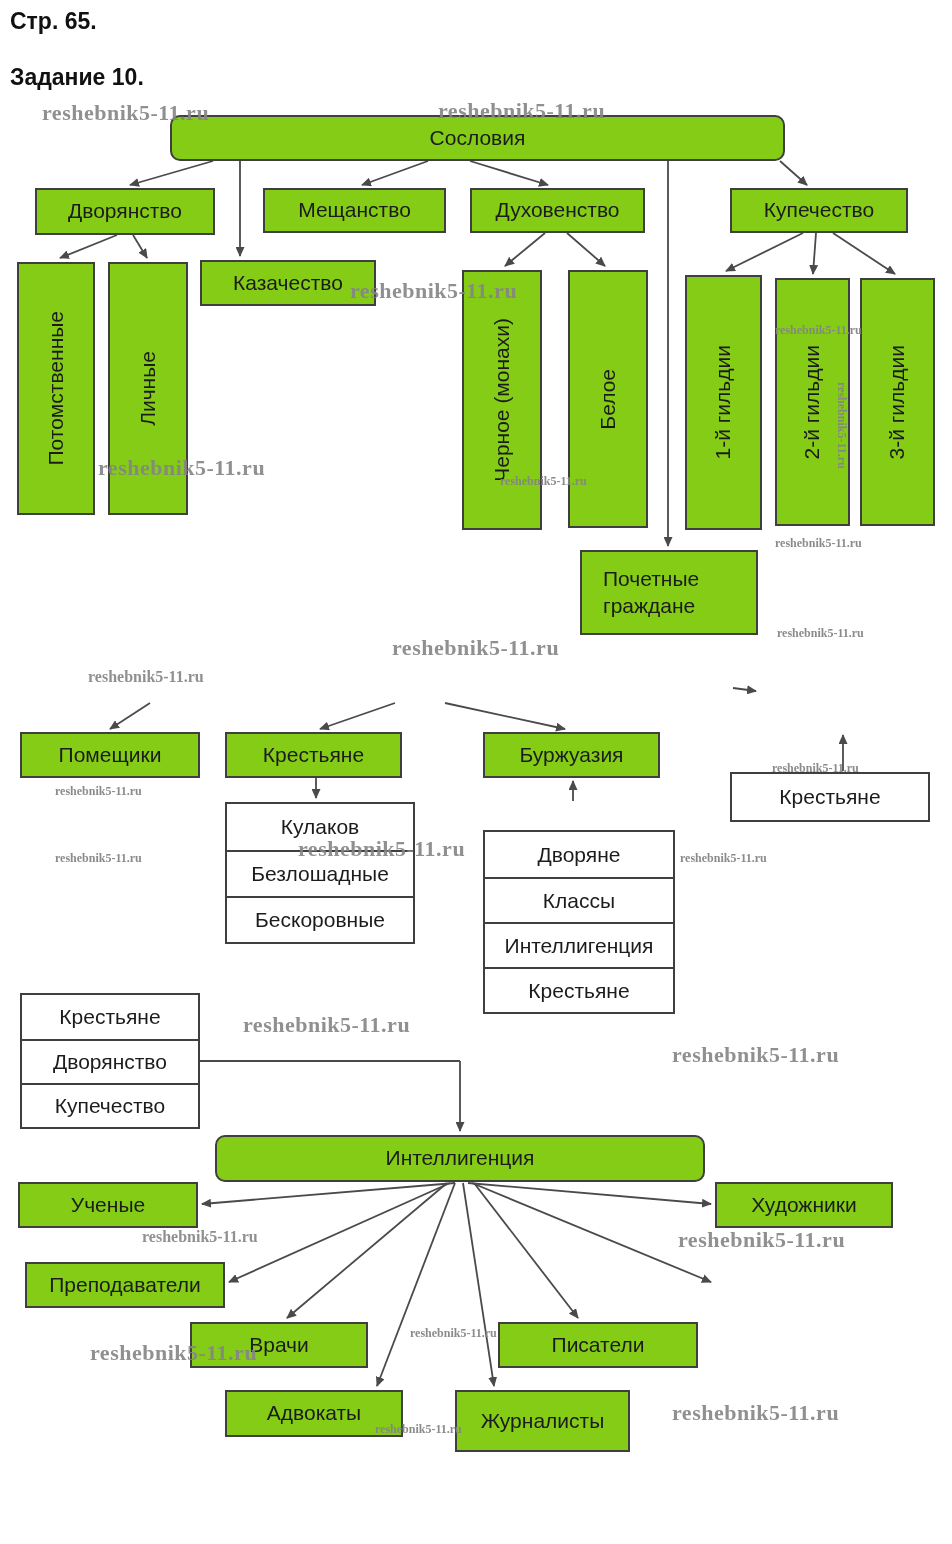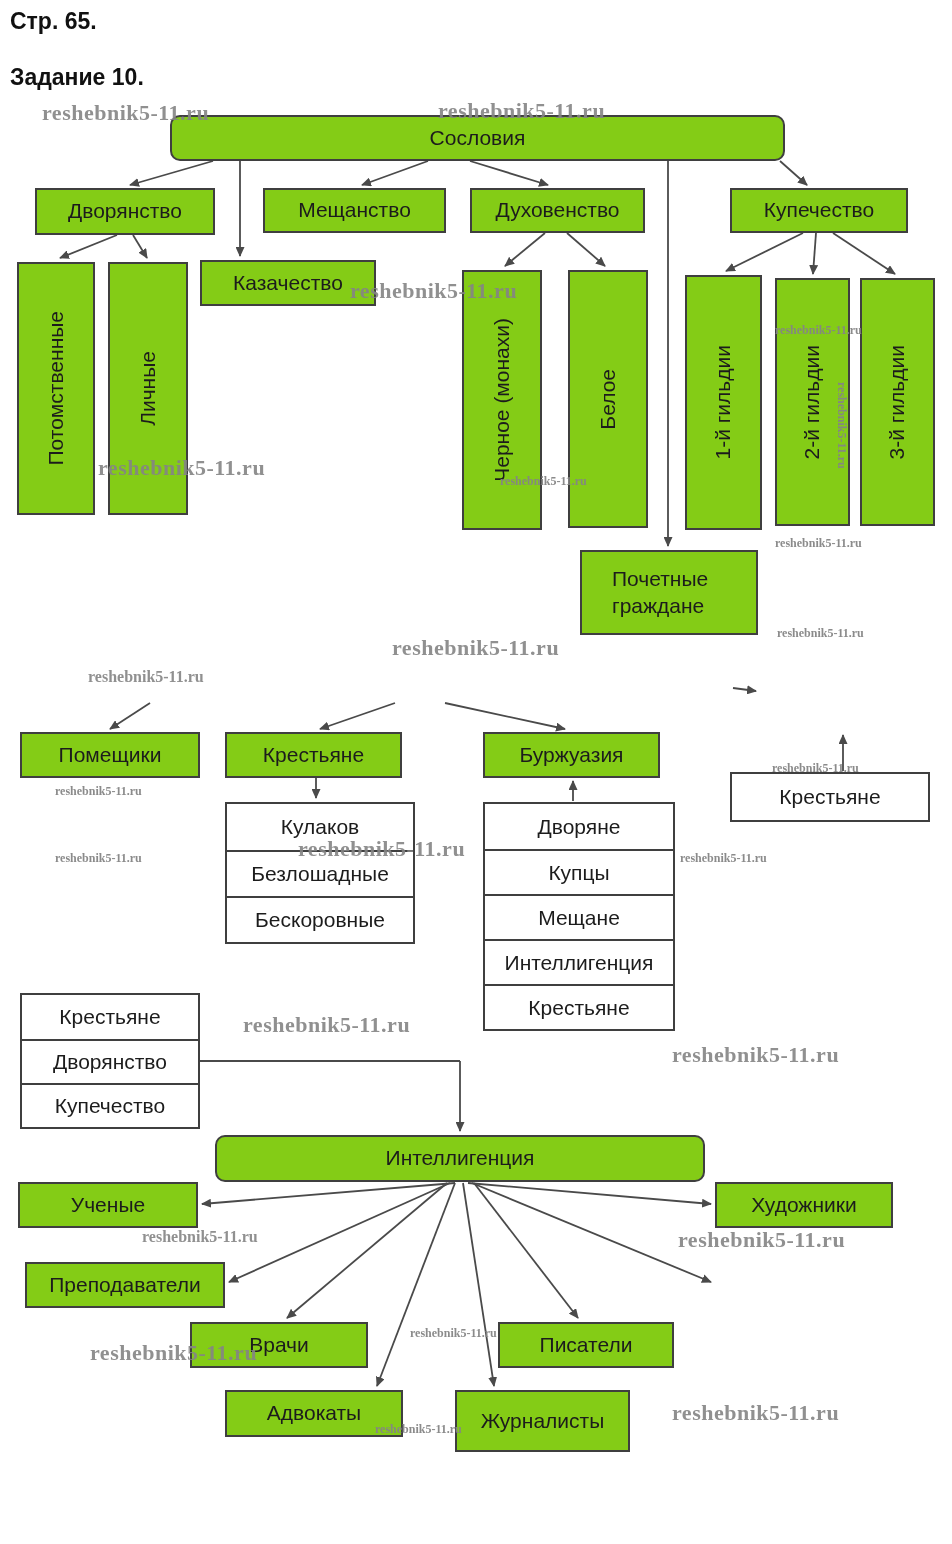--- a/index.html
+++ b/index.html
@@ -7,21 +7,21 @@
     position:relative; width:952px; height:1544px; background:#ffffff;
     font-family:"Liberation Sans", sans-serif; color:#1c1c1c; overflow:hidden;
   }
   .hdr { position:absolute; font-size:23px; font-weight:bold; color:#111; }
   .box {
     position:absolute; box-sizing:border-box; background:#84cc16;
     border:2px solid #3f3f3f; display:flex; align-items:center; justify-content:center;
     font-size:21px; text-align:center; line-height:1.25; z-index:2;
   }
   .rounded { border-radius:10px; }
-  .leftpad { justify-content:flex-start; padding-left:30px; text-align:left; }
+  .leftpad { justify-content:flex-start; padding-left:21px; text-align:left; }
   .vbox span { writing-mode:vertical-rl; transform:rotate(180deg); white-space:nowrap; }
   .stack {
     position:absolute; box-sizing:border-box; background:#fff;
     border:2px solid #3f3f3f; z-index:2;
   }
   .stack .row {
     display:flex; align-items:center; justify-content:center;
     font-size:21px; box-sizing:border-box; text-align:center; line-height:1.2;
   }
   .stack .row + .row { border-top:2px solid #3f3f3f; }
@@ -122,45 +122,44 @@
   <div class="box" style="left:20px;top:732px;width:180px;height:46px">Помещики</div>
   <div class="box" style="left:225px;top:732px;width:177px;height:46px">Крестьяне</div>
   <div class="box" style="left:483px;top:732px;width:177px;height:46px">Буржуазия</div>
 
   <div class="stack" style="left:225px;top:802px;width:190px">
     <div class="row" style="height:46px">Кулаков</div>
     <div class="row" style="height:46px">Безлошадные</div>
     <div class="row" style="height:46px">Бескоровные</div>
   </div>
 
-  <div class="stack" style="left:483px;top:802px;width:192px">
+  <div class="stack" style="left:483px;top:830px;width:192px">
     <div class="row" style="height:45px">Дворяне</div>
-    <div class="row" style="height:45px">Купцы</div>
-    <div class="row" style="height:45px">Мещане</div>
+    <div class="row" style="height:45px">Классы</div>
     <div class="row" style="height:45px">Интеллигенция</div>
     <div class="row" style="height:45px">Крестьяне</div>
   </div>
 
   <div class="stack" style="left:730px;top:772px;width:200px">
     <div class="row" style="height:46px">Крестьяне</div>
   </div>
 
   <div class="stack" style="left:20px;top:993px;width:180px">
     <div class="row" style="height:44px">Крестьяне</div>
     <div class="row" style="height:44px">Дворянство</div>
     <div class="row" style="height:44px">Купечество</div>
   </div>
 
   <div class="box rounded" style="left:215px;top:1135px;width:490px;height:47px">Интеллигенция</div>
 
   <div class="box" style="left:18px;top:1182px;width:180px;height:46px">Ученые</div>
   <div class="box" style="left:715px;top:1182px;width:178px;height:46px">Художники</div>
   <div class="box" style="left:25px;top:1262px;width:200px;height:46px">Преподаватели</div>
   <div class="box" style="left:190px;top:1322px;width:178px;height:46px">Врачи</div>
-  <div class="box" style="left:498px;top:1322px;width:176px;height:46px">Писатели</div>
+  <div class="box" style="left:498px;top:1322px;width:200px;height:46px">Писатели</div>
   <div class="box" style="left:225px;top:1390px;width:178px;height:47px">Адвокаты</div>
   <div class="box" style="left:455px;top:1390px;width:175px;height:62px">Журналисты</div>
 
   <div class="wm wm-lg" style="left:42px;top:100px">reshebnik5-11.ru</div>
   <div class="wm wm-lg" style="left:438px;top:98px">reshebnik5-11.ru</div>
   <div class="wm wm-lg" style="left:350px;top:278px">reshebnik5-11.ru</div>
   <div class="wm wm-lg" style="left:98px;top:455px">reshebnik5-11.ru</div>
   <div class="wm wm-lg" style="left:392px;top:635px">reshebnik5-11.ru</div>
   <div class="wm wm-lg" style="left:298px;top:836px">reshebnik5-11.ru</div>
   <div class="wm wm-lg" style="left:243px;top:1012px">reshebnik5-11.ru</div>

